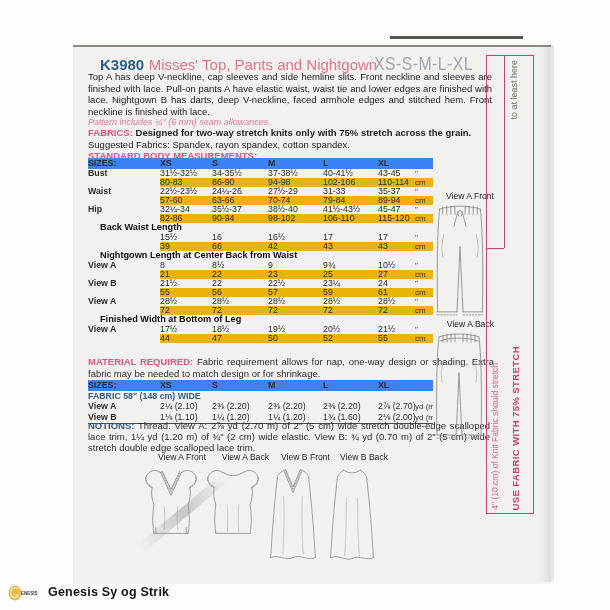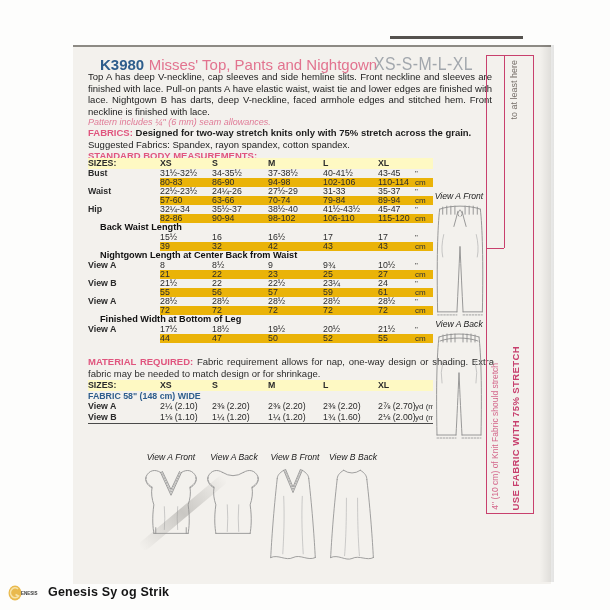--- a/index.html
+++ b/index.html
@@ -23,33 +23,33 @@
   .sugg{left:88px;top:139px;font-size:9.5px;color:#222;}
   .sbmhead{left:88px;top:150px;font-size:9.5px;}
   
   table{border-collapse:collapse;table-layout:fixed;}
   .meas{left:88px;top:158px;width:345px;font-size:8.8px;}
   .meas th,.meas td,.mat th,.mat td{padding:0;margin:0;text-align:left;overflow:hidden;white-space:nowrap;}
   .meas th{font-size:8.8px;font-weight:bold;line-height:10.5px;}
   .meas td{line-height:9.1px;}
   .meas td.sect{font-size:9.2px;font-weight:bold;line-height:9.8px;color:#111;padding-left:12px;}
   .meas td.lbl,.mat td.lbl{font-weight:bold;}
-  .shadefull{background:#fef9c3;}
+  .shadefull{background:#3b82f6;}
   td.shade{background:#eab308;}
   td.unit,th.unit{font-size:8px;color:#333;}
   .matpara{left:88px;top:356px;width:406px;font-size:9.5px;line-height:11.5px;text-align:justify;}
   .mat{left:88px;top:380px;width:345px;font-size:8.8px;}
   .mat th{font-size:8.8px;font-weight:bold;line-height:10.5px;}
   .mat td{line-height:11px;}
   .mat td.fabnote{color:#2e5d8c;font-weight:bold;line-height:10.5px;}
   .mat tbody tr.lastrow td{border-bottom:1.2px solid #4a4a4a;}
   .notions{left:88px;top:420px;width:402px;font-size:9.5px;line-height:11.2px;text-align:justify;}
   .bluebold{color:#2e5d8c;font-weight:bold;}
   
-  .cap{font-size:8.6px;color:#222;text-align:center;white-space:nowrap;font-style:italic;}
+  .cap{font-size:8.6px;color:#222;text-align:right;white-space:nowrap;}
   svg{display:block;}
   .lineart path,.lineart line{fill:none;stroke:#8f8f8f;stroke-width:.9;stroke-linecap:round;stroke-linejoin:round;}
   .lineart .lace{stroke:#9a9a9a;stroke-dasharray:1.6 1.4;stroke-width:.9;}
   .lineart .soft{stroke:#b3b3b3;stroke-width:.7;}
   
   .gauge{left:486px;top:55px;width:46px;height:457px;border:1.5px solid #c8406d;}
   .gauge .vdiv{position:absolute;left:17px;top:0;width:0;height:192px;border-left:1.5px solid #c8406d;}
   .gauge .hdiv{position:absolute;left:0;top:192px;width:17px;height:0;border-top:1.5px solid #c8406d;}
   .vtext{writing-mode:vertical-rl;transform:rotate(180deg);white-space:nowrap;}
   .tohere{position:absolute;left:22px;top:4px;font-size:9px;color:#77706a;}
@@ -168,21 +168,21 @@
           <td>15½</td>
           <td>16</td>
           <td>16½</td>
           <td>17</td>
           <td>17</td>
           <td class="unit">"</td>
         </tr>
         <tr>
           <td class="lbl"></td>
           <td class="shade">39</td>
-          <td class="shade">32</td>
+          <td class="shade">66</td>
           <td class="shade">42</td>
           <td class="shade">43</td>
           <td class="shade">43</td>
           <td class="unit shade">cm</td>
         </tr>
         <tr>
           <td colspan="7" class="sect">Nightgown Length at Center Back from Waist</td>
         </tr>
         <tr>
           <td class="lbl">View A</td>
@@ -304,20 +304,23 @@
           <td>1⅛ (1.10)</td>
           <td>1¼ (1.20)</td>
           <td>1¼ (1.20)</td>
           <td>1¾ (1.60)</td>
           <td>2⅛ (2.00)</td>
           <td class="unit">yd (m)</td>
         </tr>
       </tbody>
   </table>
 
+  <div class="abs notions">
+    <span class="bluebold">NOTIONS:</span><span> Thread. View A: 2⅞ yd (2.70 m) of 2" (5 cm) wide stretch double-edge scalloped lace trim, 1¼ yd (1.20 m) of ¾" (2 cm) wide elastic. View B: ¾ yd (0.70 m) of 2" (5 cm) wide stretch double edge scalloped lace trim.</span>
+  </div>
 
   <div class="abs cap" style="left:424px;top:191px;width:70px;">View A Front</div>
   <svg class="abs lineart" style="left:430px;top:200px;" width="60" height="120" viewBox="0 0 58 118">
     <path d="M9,9 C20,5 38,5 49,9"></path>
     <path d="M12,7 v7 M16,6 v8 M20,6 v8 M24,6 v8 M34,6 v8 M38,6 v8 M42,6 v8 M46,7 v7"></path>
     <path d="M27,11 q-2,8 -4,15 M31,11 q2,8 4,15 M29,10 q-4,3 -1,6 M29,10 q4,3 1,6"></path>
     <path d="M9,9 C7,26 6,60 7,110 M49,9 C51,26 52,60 51,110"></path>
     <path d="M29,46 C28,68 27,90 26,110 M29,46 C30,68 31,90 32,110"></path>
     <path class="soft" d="M13,34 q-3,12 -1,22 M45,34 q3,12 1,22"></path>
     <path d="M7,110 L26,110 M32,110 L51,110"></path>

